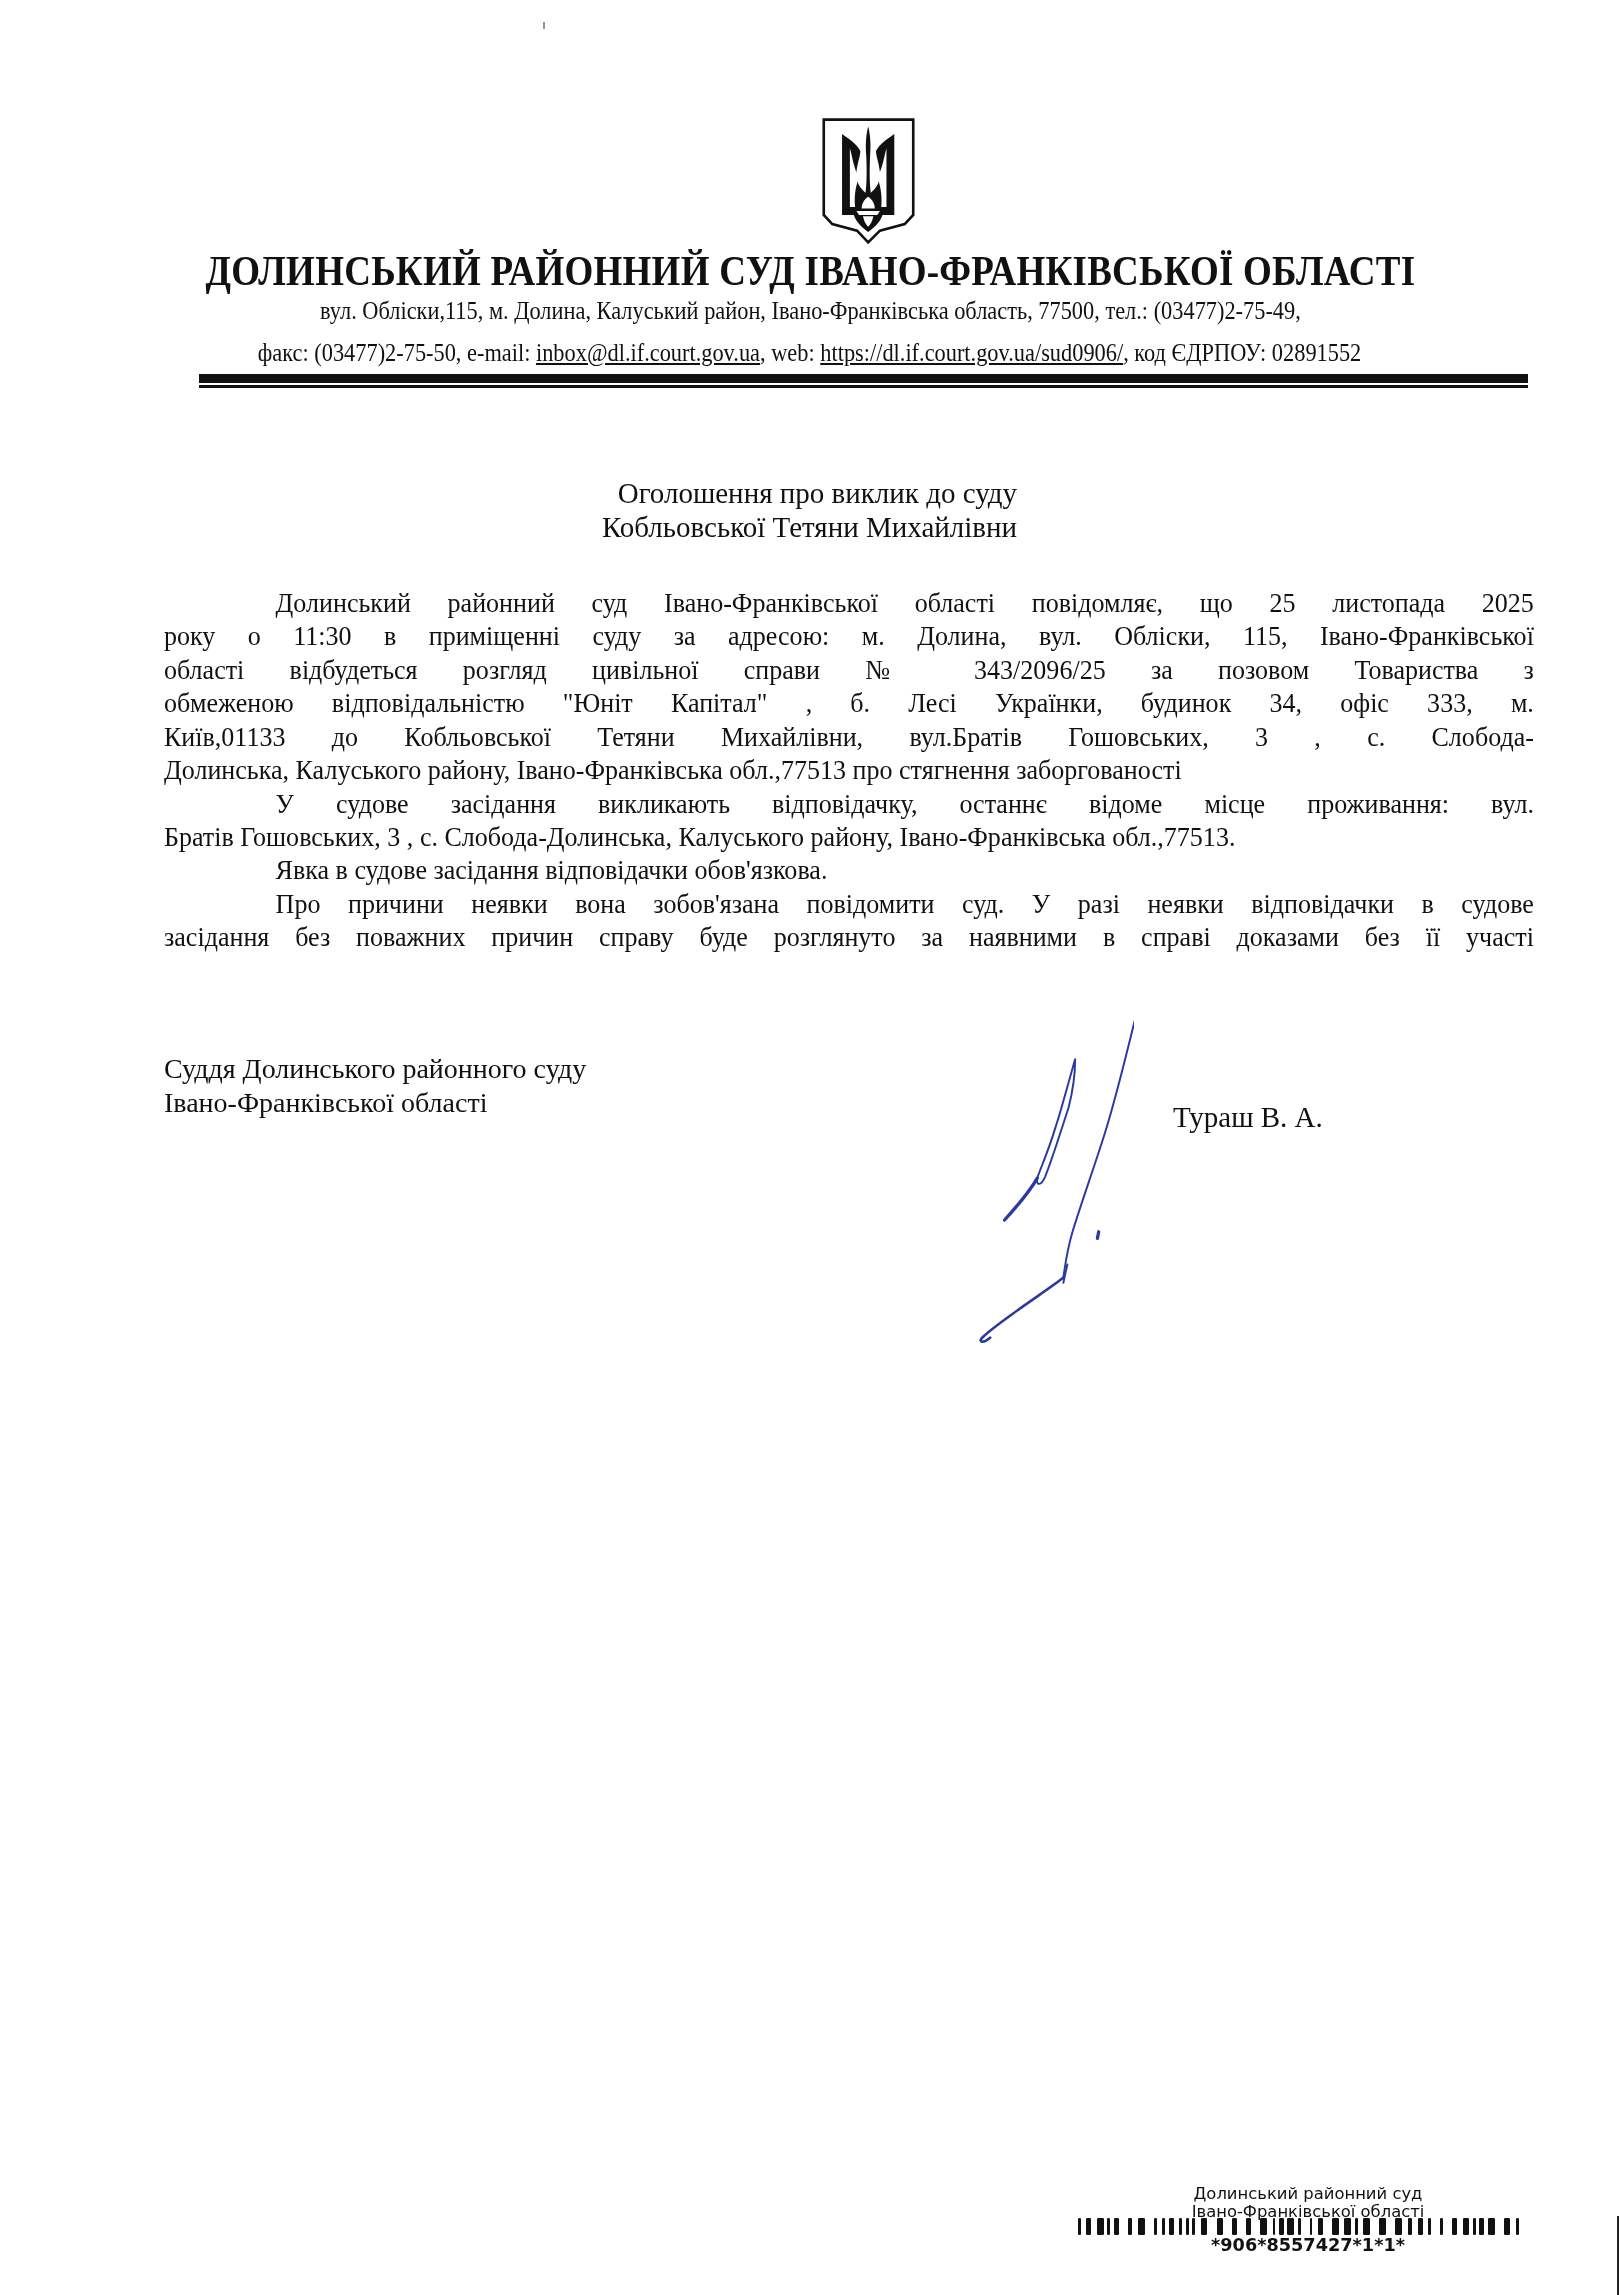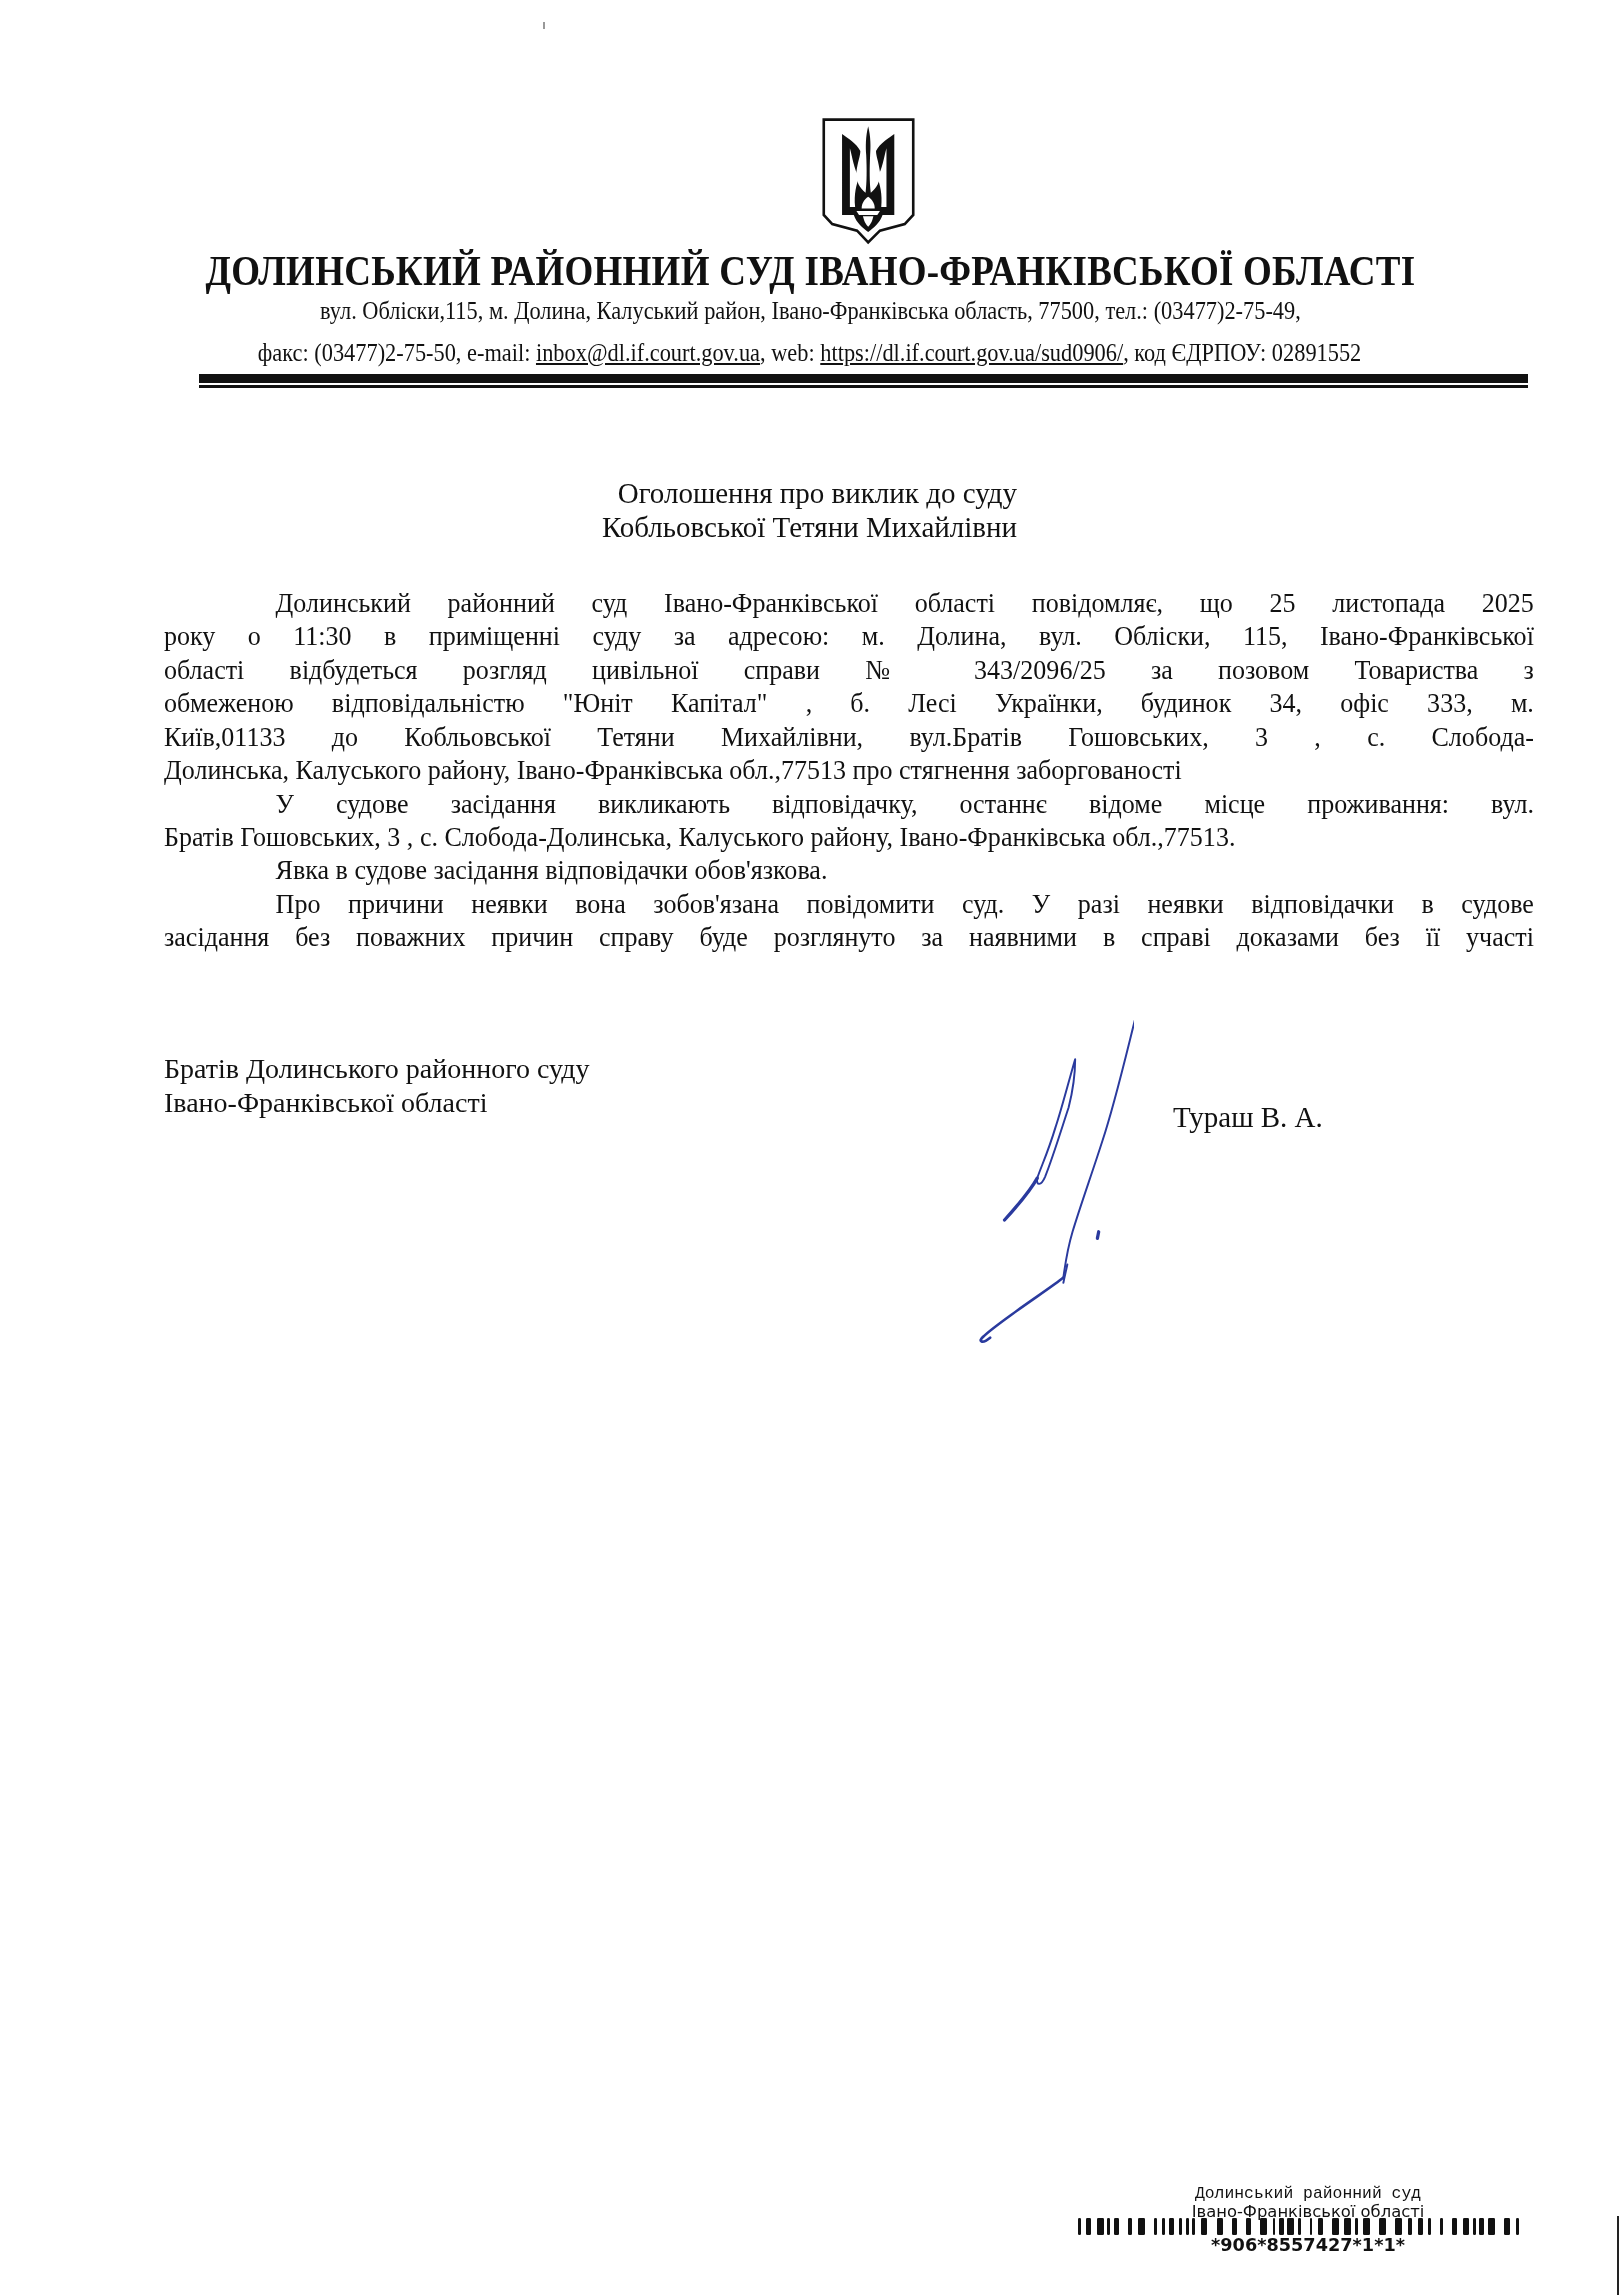--- a/index.html
+++ b/index.html
@@ -21,21 +21,21 @@
   .body-line { left: 164px; width: 1370px; font-size: 28px; line-height: 33px; text-align: justify; text-align-last: justify; white-space: normal; height: 33px; overflow: hidden; transform: scaleX(0.93); transform-origin: 0 0; width: 1473px; }
   .body-line.last { text-align-last: left; }
   .body-line.indent { padding-left: 120px; box-sizing: border-box; }
 
   .sig-left { left: 164px; font-size: 28px; }
   .sig-right { left: 1173px; top: 1101px; font-size: 29px; }
 
   .signature { position: absolute; left: 964px; top: 1009px; width: 170px; height: 354px; }
 
   .stamp-text { font-family: "DejaVu Sans", "Liberation Sans", sans-serif; font-size: 16.4px; color: #111; left: 1082px; width: 452px; text-align: center; }
-  .stamp-l1 { top: 2184px; font-family: Liberation Mono, monospace; }
+  .stamp-l1 { top: 2184px; }
   .stamp-l2 { top: 2202px; }
   .barcode { position: absolute; left: 1078px; top: 2218px; width: 456px; height: 17px; display: flex; align-items: stretch; gap: 0; }
   .barcode span { display: block; height: 100%; background: #111; border-radius: 1.3px; }
   .stamp-code { top: 2235px; font-size: 17.7px; font-weight: bold; }
   .edge { position: absolute; right: 0; top: 2216px; width: 2px; height: 80px; background: #222; }
   .speck { position: absolute; left: 543px; top: 21.6px; width: 2px; height: 7.9px; background: #999; }
 </style>
 </head>
 <body>
 
@@ -68,21 +68,21 @@
 <div class="abs body-line last" style="top:753px">Долинська, Калуського району, Івано-Франківська обл.,77513 про стягнення заборгованості</div>
 
 <div class="abs body-line indent" style="top:787px">У судове засідання викликають відповідачку, останнє відоме місце проживання: вул.</div>
 <div class="abs body-line last" style="top:820px">Братів Гошовських, 3 , с. Слобода-Долинська, Калуського району, Івано-Франківська обл.,77513.</div>
 
 <div class="abs body-line indent last" style="top:853px">Явка в судове засідання відповідачки обов'язкова.</div>
 
 <div class="abs body-line indent" style="top:887px">Про причини неявки вона зобов'язана повідомити суд. У разі неявки відповідачки в судове</div>
 <div class="abs body-line" style="top:920px">засідання без поважних причин справу буде розглянуто за наявними в справі доказами без її участі</div>
 
-<div class="abs sig-left" style="top:1053px">Братів Долинського районного суду</div>
+<div class="abs sig-left" style="top:1053px">Суддя Долинського районного суду</div>
 <div class="abs sig-left" style="top:1087px">Івано-Франківської області</div>
 <div class="abs sig-right">Тураш В. А.</div>
 
 <svg class="signature" viewBox="0 0 260 540" fill="none" stroke="#2a3a9e" stroke-linecap="round" stroke-linejoin="round">
   <path d="M268 -10 C250 60 232 140 212 200 C196 250 178 300 166 340 C160 360 156 380 152 410" stroke-width="3"></path>
   <path d="M170 76 C160 110 150 150 140 180 C128 220 118 240 112 258 C110 270 118 270 124 256 C136 226 150 180 160 150 C166 126 170 100 170 76 Z" stroke-width="3"></path>
   <path d="M112 258 C100 280 82 300 62 322" stroke-width="5"></path>
   <path d="M152 410 C140 420 110 440 82 460 C60 476 40 490 30 500 C20 508 28 512 40 502" stroke-width="4"></path>
   <path d="M158 390 C156 400 154 408 152 418" stroke-width="3"></path>
   <path d="M206 340 L204 350" stroke-width="5"></path>

